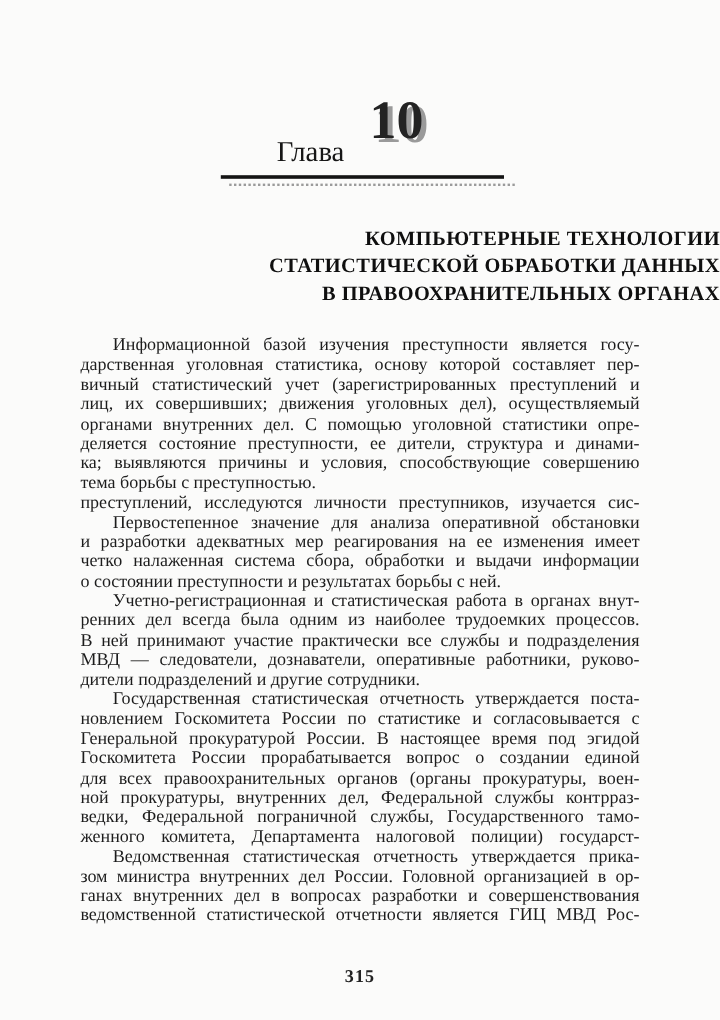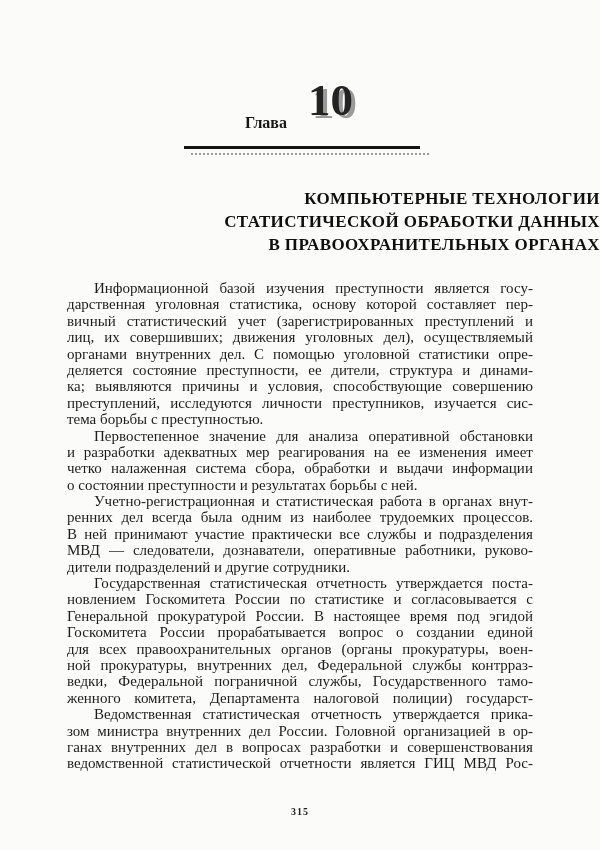--- a/index.html
+++ b/index.html
@@ -6,21 +6,21 @@
   body {
     width: 600px; height: 850px;
     background: #fbfbfa;
     position: relative;
     font-family: "Liberation Serif", "DejaVu Serif", serif;
     color: #1c1c1c;
     overflow: hidden;
   }
   .chapter-label {
     position: absolute; top: 115px; right: 313px;
-    font-size: 16px; font-weight: bold; line-height: 1; color: #161616;
+    font-size: 24px; font-weight: normal; line-height: 1; color: #161616;
   }
   .chapter-number {
     position: absolute; top: 78px; left: 308px;
     font-size: 45px; font-weight: bold; line-height: 1; color: #232323;
     text-shadow: 4px 3px 0 #9a9a9a;
   }
   .rule-solid {
     position: absolute; top: 146px; left: 184px;
     width: 236px; height: 3px; background: #141414;
   }
@@ -40,21 +40,21 @@
   }
   .line {
     display: flex; justify-content: space-between;
     height: 16.4px; align-items: baseline;
   }
   .line.first { padding-left: 27px; }
   .line.last { display: block; text-align: left; }
   .line span { white-space: nowrap; }
   .page-number {
     position: absolute; top: 806px; left: 0; right: 0;
-    text-align: center; font-size: 10px; font-weight: bold;
+    text-align: center; font-size: 15px; font-weight: bold;
     letter-spacing: 1px; color: #222;
   }
 </style>
 </head>
 <body>
 
 <div>
   <span class="chapter-label">Глава</span>
   <span class="chapter-number">10</span>
 
@@ -125,29 +125,29 @@
         </div>
         <div class="line">
           <span>ка;</span>
           <span>выявляются</span>
           <span>причины</span>
           <span>и</span>
           <span>условия,</span>
           <span>способствующие</span>
           <span>совершению</span>
         </div>
+        <div class="line last">тема борьбы с преступностью.</div>
         <div class="line">
           <span>преступлений,</span>
           <span>исследуются</span>
           <span>личности</span>
           <span>преступников,</span>
           <span>изучается</span>
           <span>сис-</span>
         </div>
-        <div class="line last">тема борьбы с преступностью.</div>
       </div>
       <div>
         <div class="line first">
           <span>Первостепенное</span>
           <span>значение</span>
           <span>для</span>
           <span>анализа</span>
           <span>оперативной</span>
           <span>обстановки</span>
         </div>

